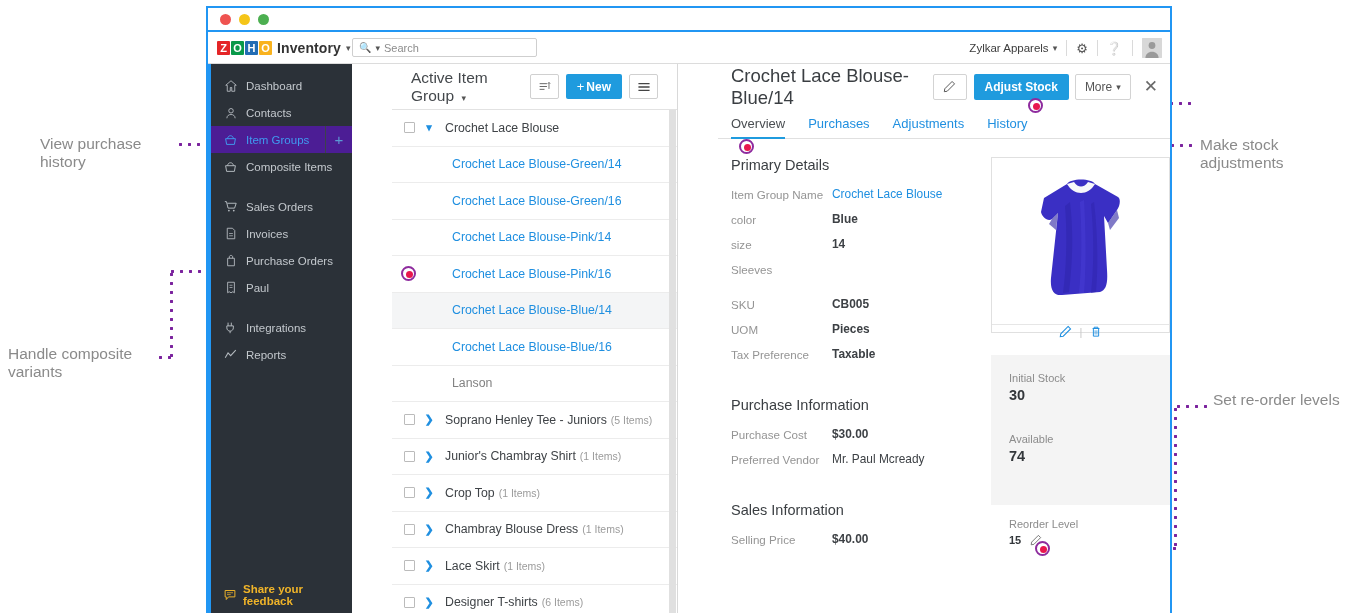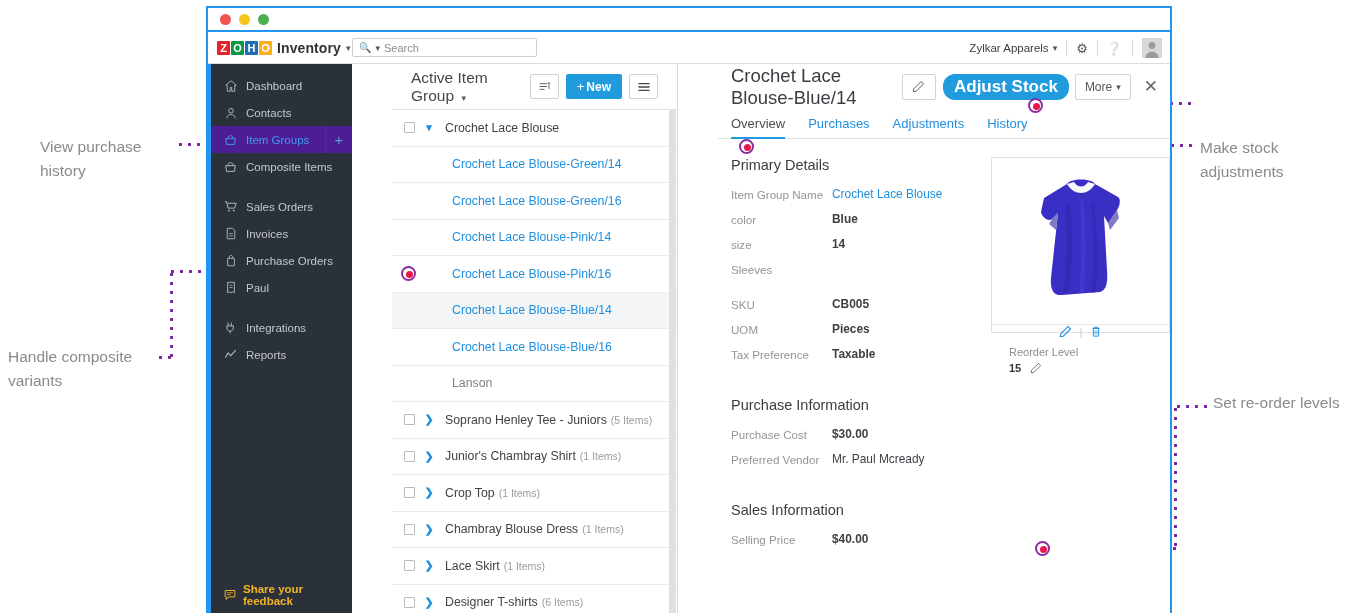--- a/index.html
+++ b/index.html
@@ -9,21 +9,21 @@
     font-family: "Liberation Sans", sans-serif;
     overflow: hidden;
   }
   #root { position: relative; width: 1360px; height: 613px; background: #fff; }
 
   
   .anno-text {
     position: absolute;
     color: #8a8a8a;
     font-size: 15.5px;
-    line-height: 24px;
+    line-height: 18px;
     font-family: "Liberation Sans", sans-serif;
     white-space: pre-line;
   }
   .dotline-h {
     position: absolute;
     height: 3px;
     background-image: radial-gradient(circle, #7b239e 1.4px, rgba(0,0,0,0) 1.6px);
     background-size: 9px 3px;
     background-repeat: repeat-x;
   }
@@ -202,22 +202,22 @@
     height: 45px; display: flex; align-items: center; padding: 0 12px 0 13px;
   }
   #detail-title { font-size: 18.5px; color: #3a3e42; flex: 1; }
   .dh-btn {
     height: 26px; border: 1px solid #d3d3d3; border-radius: 2px; background: #fff;
     display: flex; align-items: center; justify-content: center;
     font-size: 12px; color: #555; padding: 0 9px; margin-left: 6px;
   }
   #edit-btn { width: 34px; padding: 0; }
   #adjust-btn {
-    height: 26px; background: #1f9bde; border-radius: 12px; color: #fff;
-    font-size: 17px; font-weight: 600; padding: 0 11px; margin-left: 7px;
+    height: 26px; background: #1f9bde; border-radius: 2px; color: #fff;
+    font-size: 12px; font-weight: 600; padding: 0 11px; margin-left: 7px;
     display: flex; align-items: center;
   }
   #close-btn { margin-left: 13px; font-size: 17px; color: #6a6a6a; font-weight: 300; }
 
   #tabs {
     height: 30px; display: flex; align-items: flex-end; gap: 23px;
     padding-left: 13px; border-bottom: 1px solid #e0e0e0;
   }
   .tab { font-size: 13px; color: #1f8fe0; padding-bottom: 7px; position: relative; }
   .tab.active { color: #4a4e52; }
@@ -646,20 +646,27 @@
                 <span class="sep">|</span>
                 <span>
                   <svg width="12" height="13" viewBox="0 0 16 16">
                       <path d="M3.5 4h9M5.5 4V2.3h5V4M4.5 4v10.2h7V4" fill="none" stroke="#1f8fe0" stroke-width="1.3"></path>
                       <path d="M6.8 6.4v5.6M9.2 6.4v5.6" stroke="#1f8fe0" stroke-width="1"></path>
                     </svg>
                 </span>
               </div>
             </div>
 
+            <div id="stock-card">
+              <div class="stock-lab">Initial Stock</div>
+              <div class="stock-val">30</div>
+              <div class="stock-gap"></div>
+              <div class="stock-lab">Available</div>
+              <div class="stock-val">74</div>
+            </div>
 
             <div id="reorder-wrap">
               <div id="reorder-lab">Reorder Level</div>
               <div id="reorder-val-row">
                 <span id="reorder-val">15</span>
                 <span>
                   <svg width="12" height="12" viewBox="0 0 16 16">
                       <path d="M11.2 1.8 14.2 4.8 5.2 13.8 1.6 14.4 2.2 10.8z" fill="none" stroke="#6b6b6b" stroke-width="1.2"></path>
                     </svg>
                 </span>

